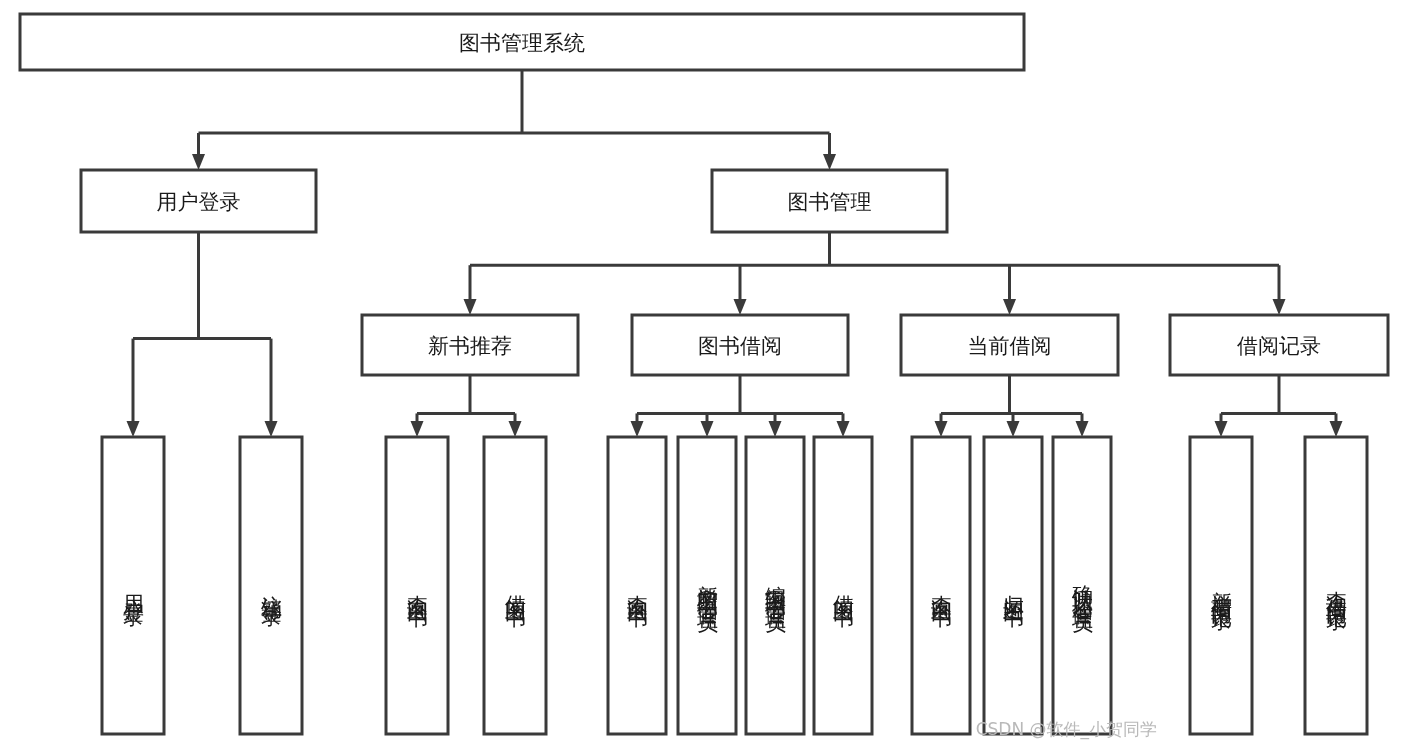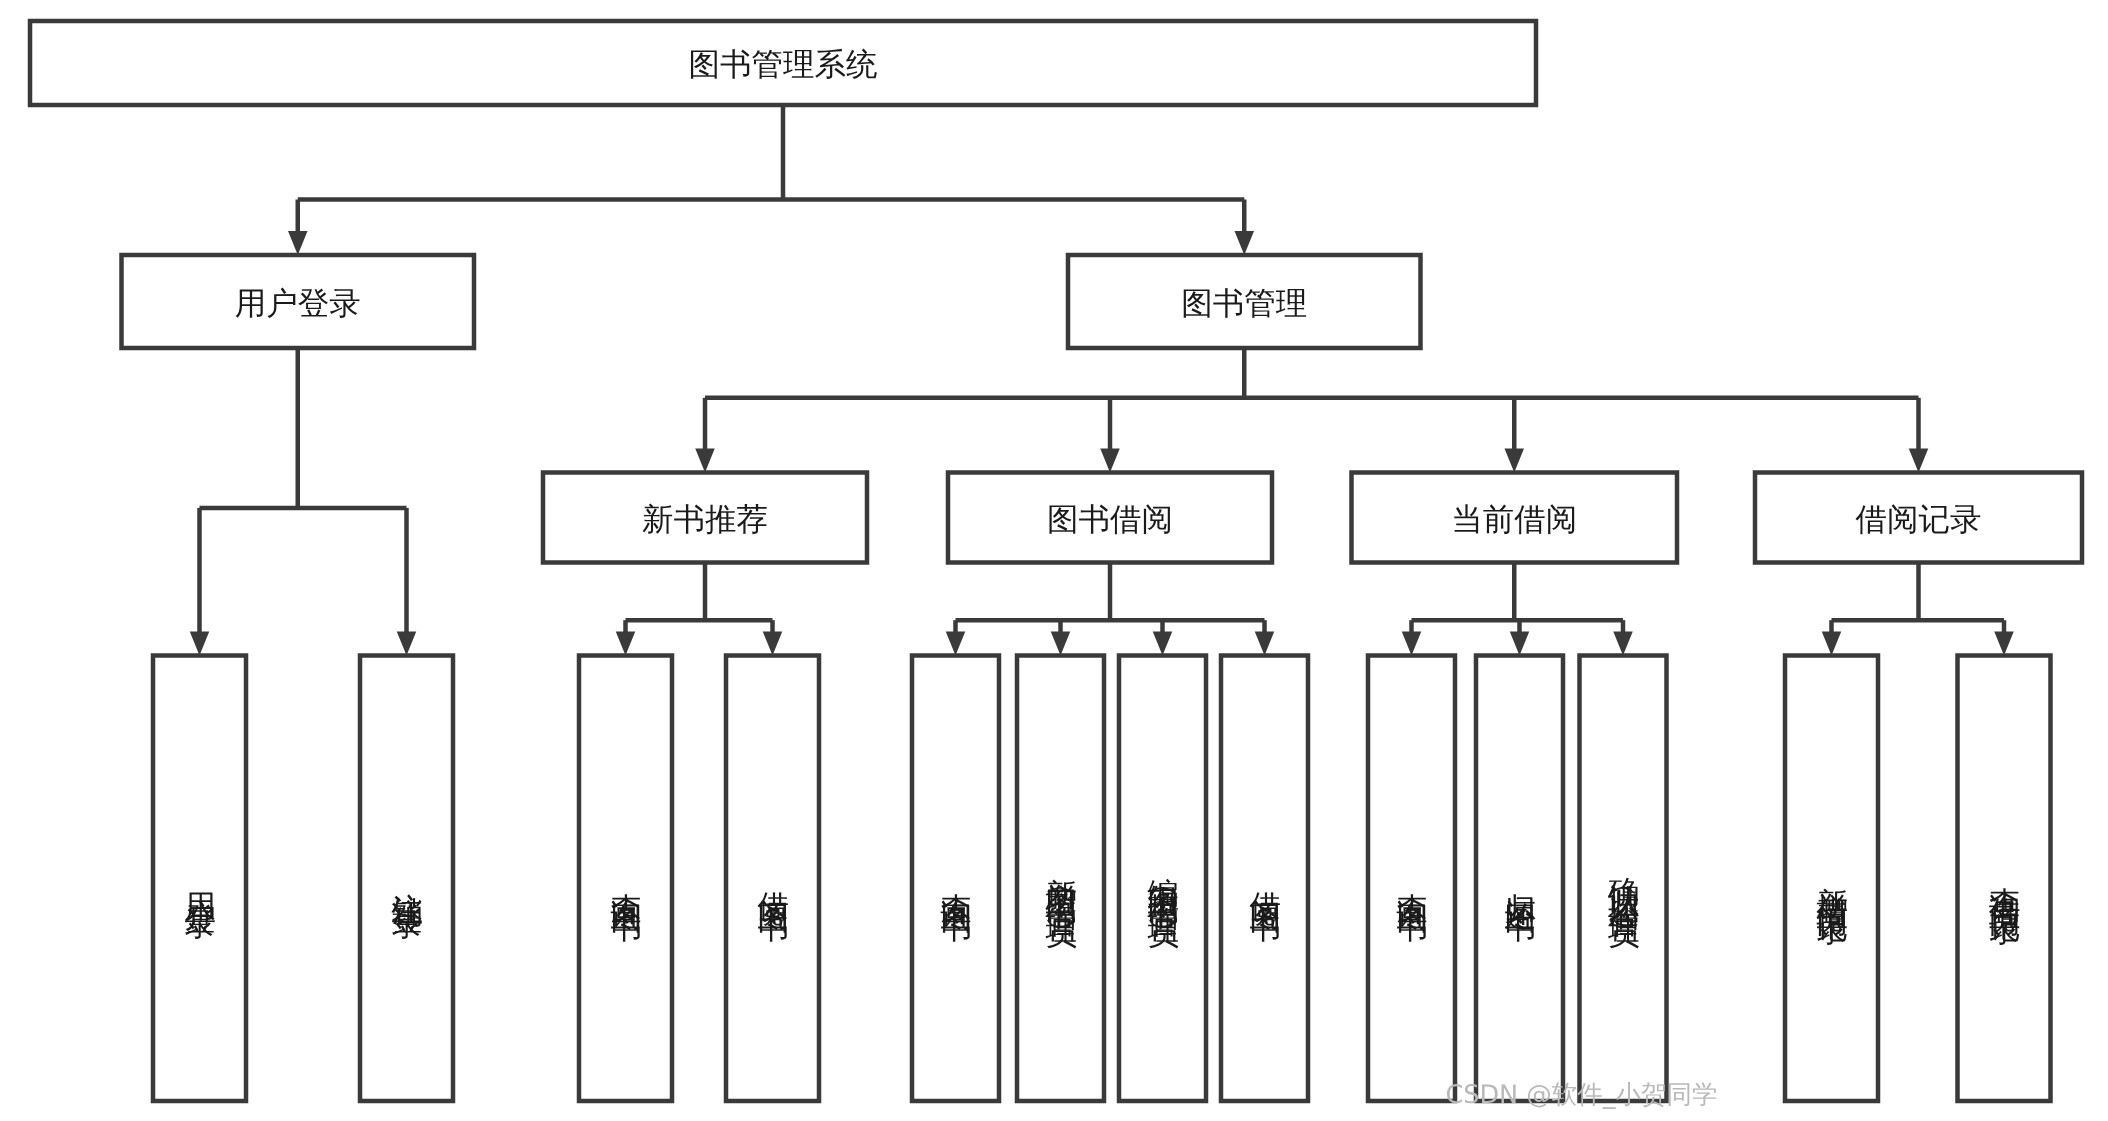--- a/index.html
+++ b/index.html
@@ -59,21 +59,21 @@
     letter-spacing: 4px;
     color: #1a1a1a;
     white-space: nowrap;
     display: flex;
     align-items: center;
     justify-content: center;
     pointer-events: none;
   }
   .watermark {
     position: absolute;
-    right: 20px;
+    right: 8px;
     bottom: 6px;
     font-family: "DejaVu Sans", "Liberation Sans", sans-serif;
     font-size: 17px;
     color: #b9b9b9;
     white-space: nowrap;
     user-select: none;
   }
 </style>
 </head>
 <body>

